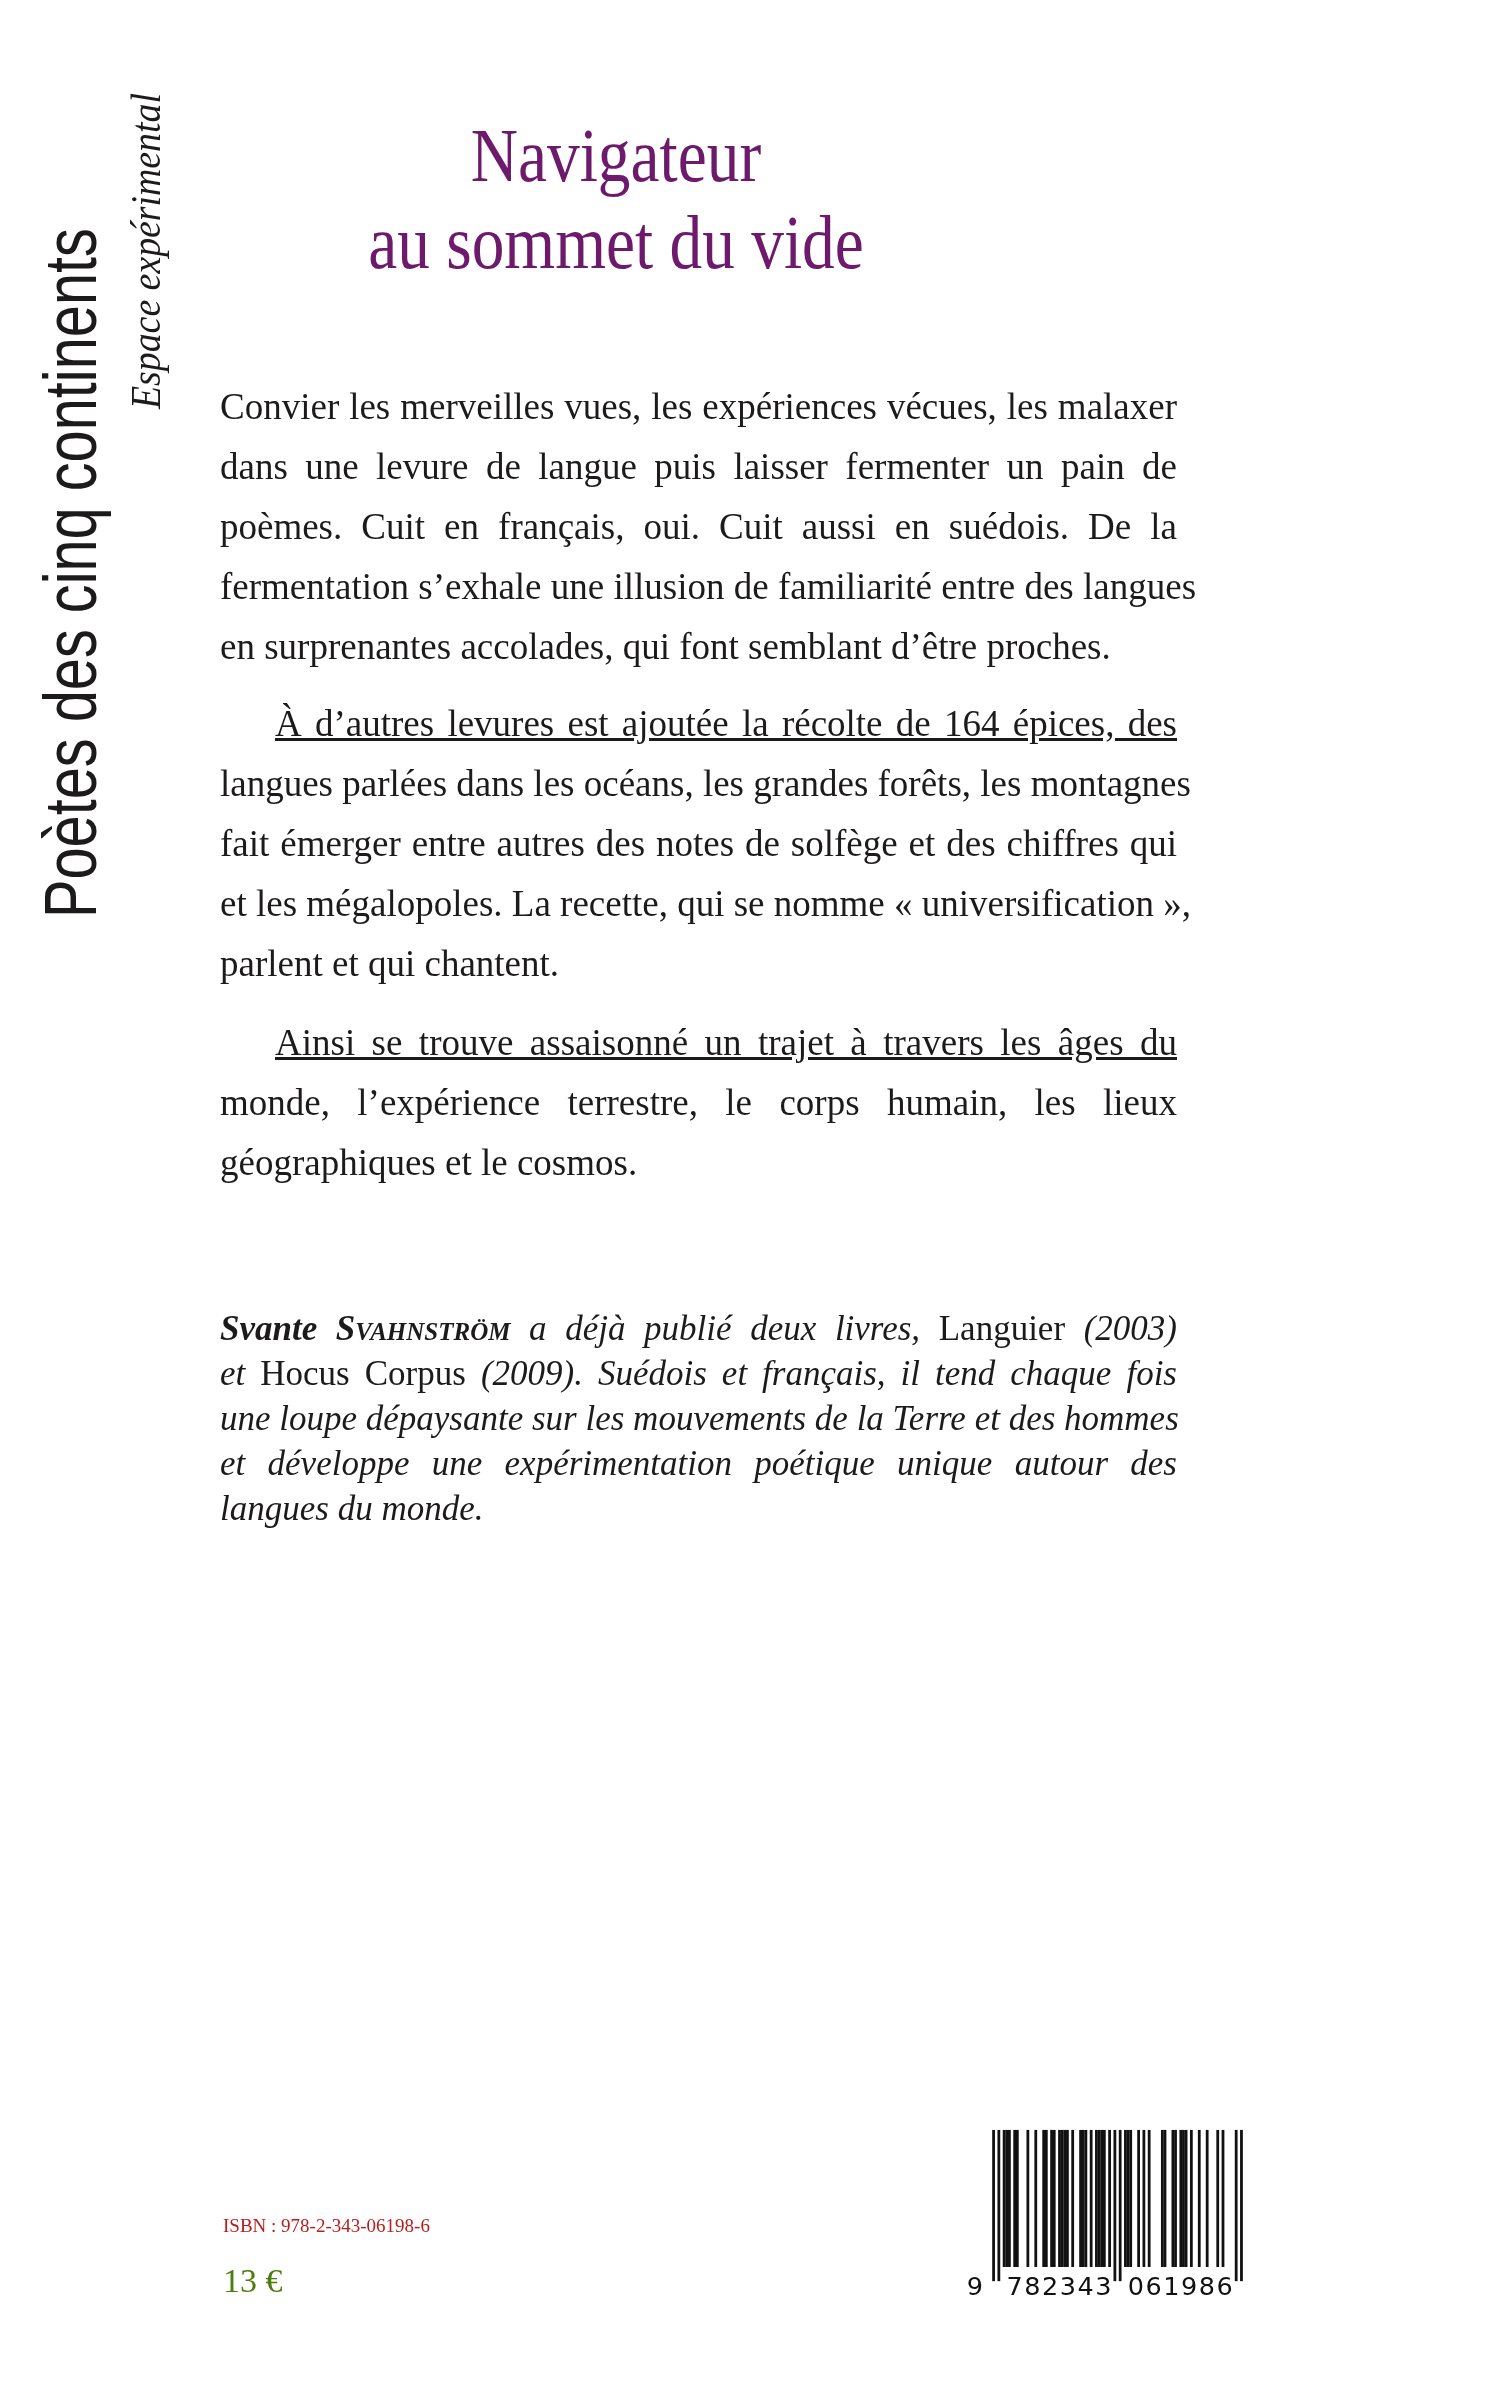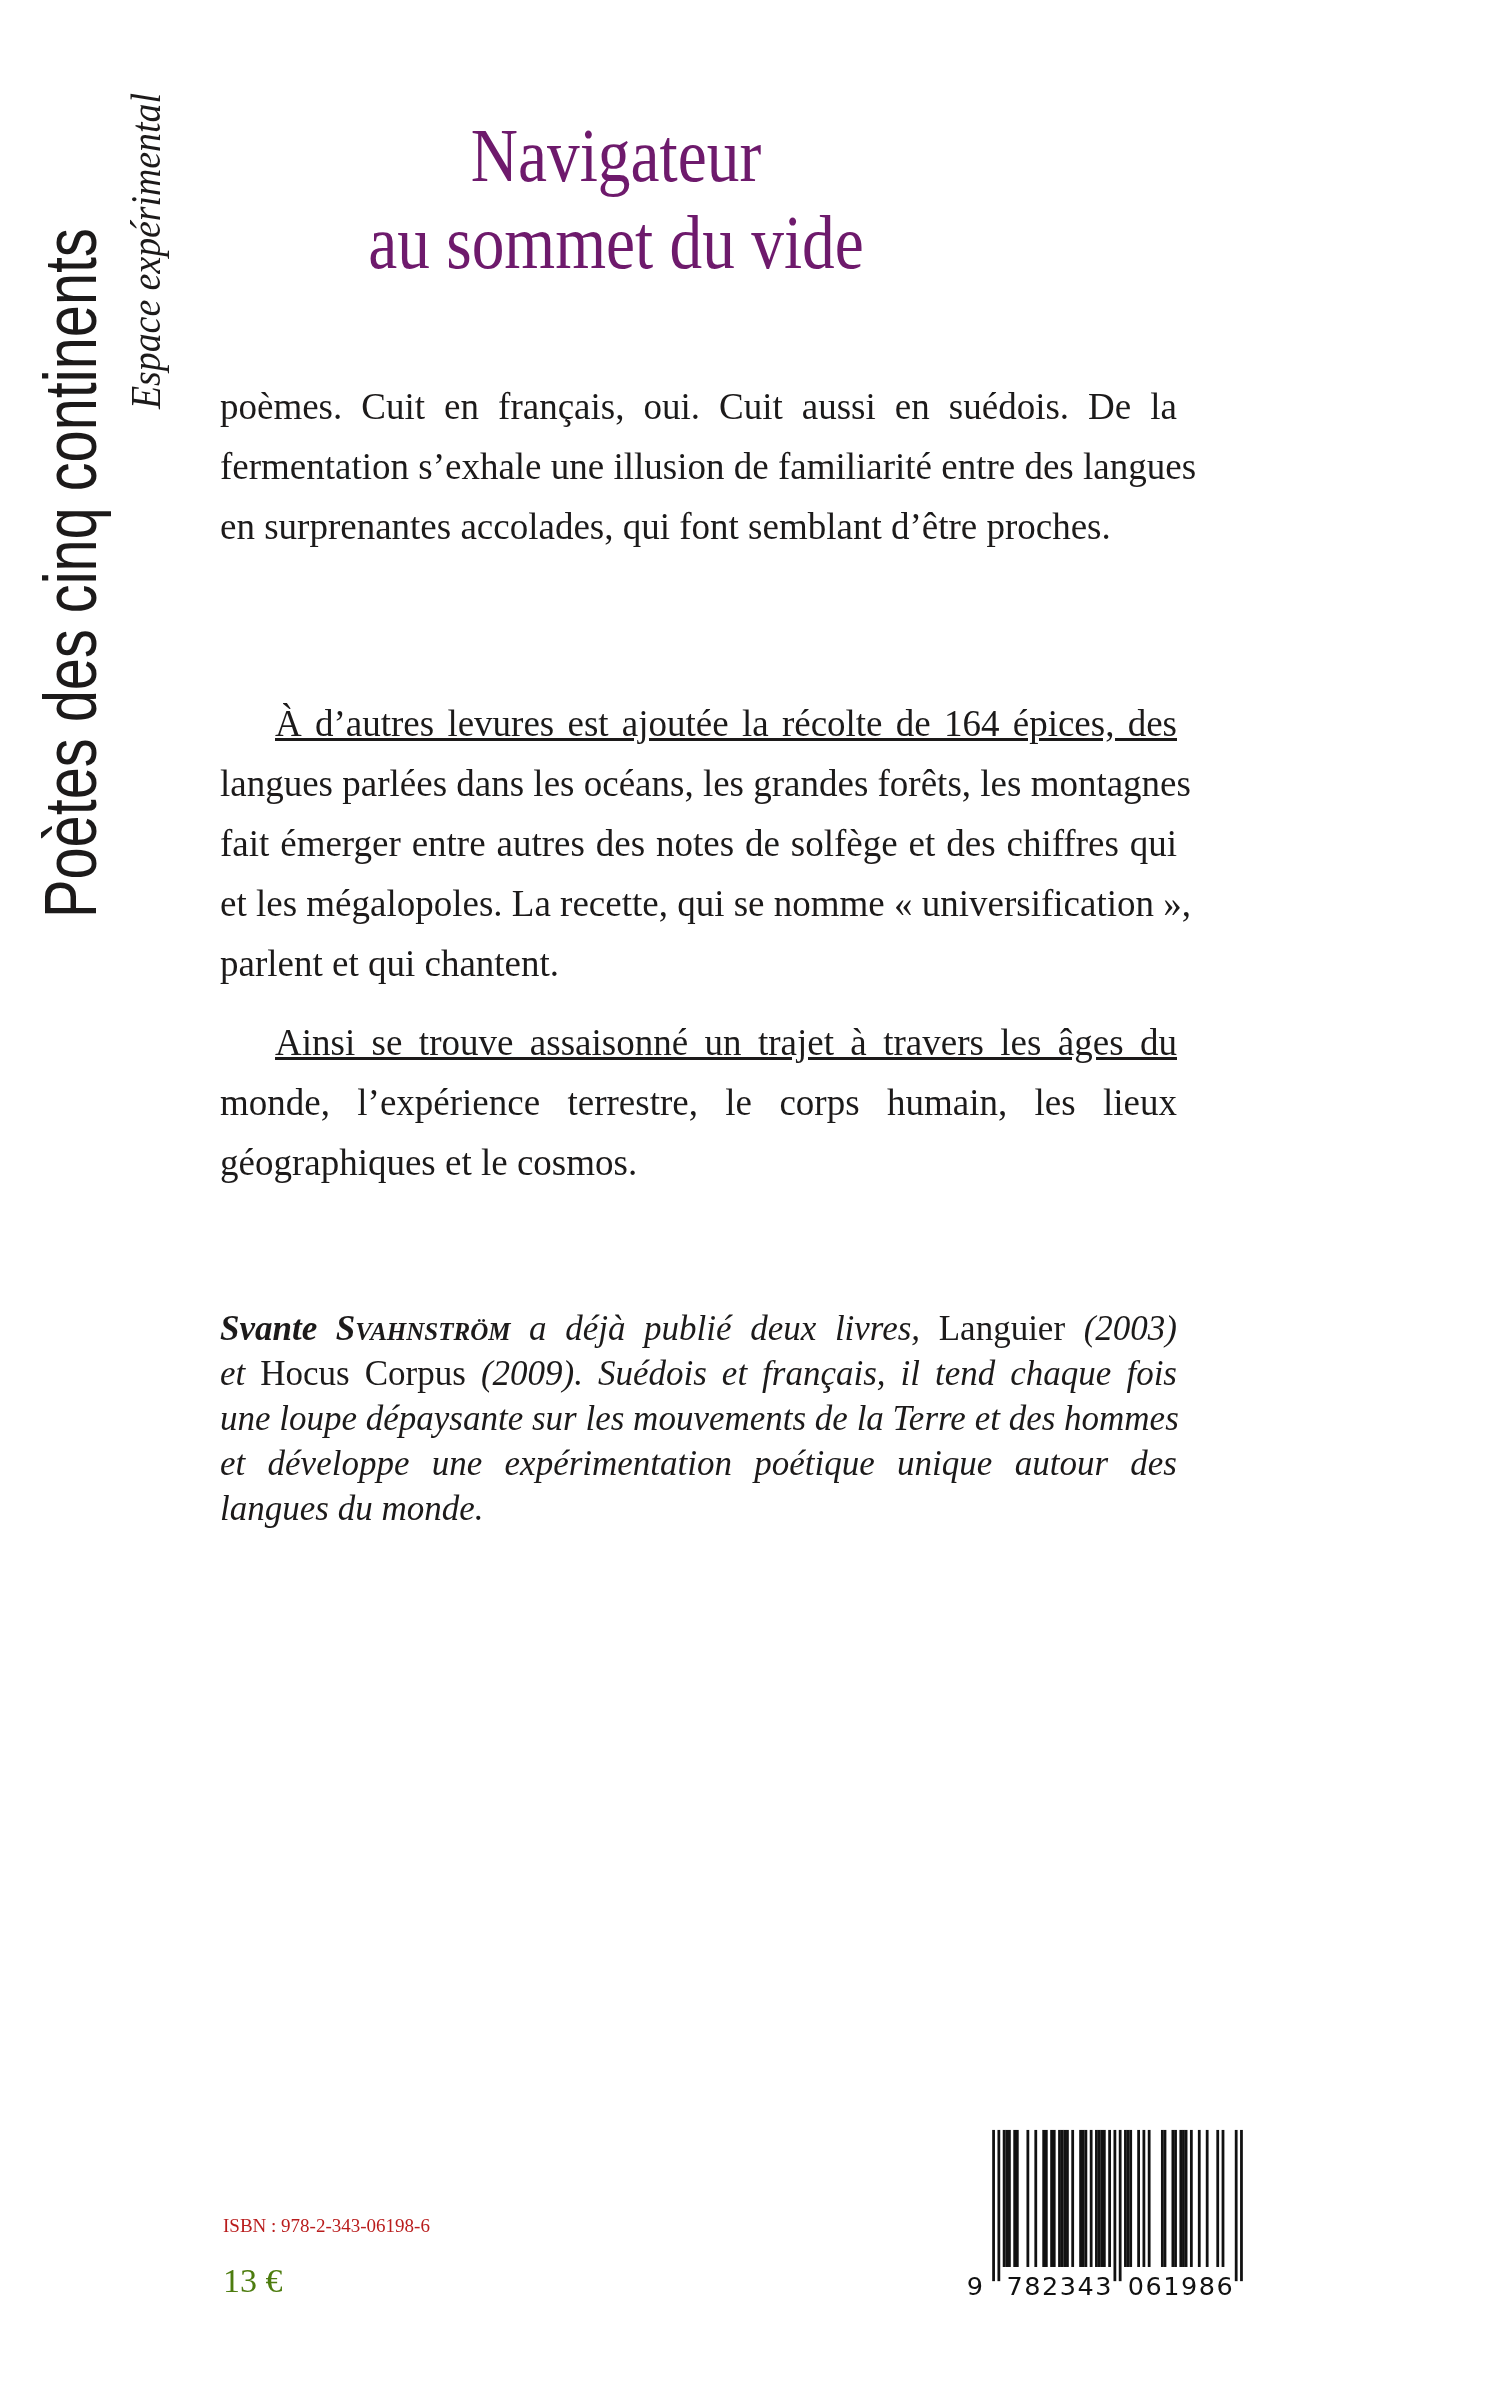--- a/index.html
+++ b/index.html
@@ -78,20 +78,22 @@
   <div class="series-sub">Espace expérimental</div>
 </div>
 
 <div>
   <div class="title-line" style="top:117px">Navigateur</div>
   <div class="title-line" style="top:204px">au sommet du vide</div>
 </div>
 
 <div>
   <div class="para" style="top:377px">
+      <div class="line">Convier les merveilles vues, les expériences vécues, les malaxer</div>
+      <div class="line">dans une levure de langue puis laisser fermenter un pain de</div>
       <div class="line">poèmes. Cuit en français, oui. Cuit aussi en suédois. De la</div>
       <div class="line">fermentation s’exhale une illusion de familiarité entre des langues</div>
       <div class="line last">en surprenantes accolades, qui font semblant d’être proches.</div>
     </div>
   <div class="para" style="top:694px">
       <div class="line indent">À d’autres levures est ajoutée la récolte de 164 épices, des</div>
       <div class="line">langues parlées dans les océans, les grandes forêts, les montagnes</div>
       <div class="line">fait émerger entre autres des notes de solfège et des chiffres qui</div>
       <div class="line">et les mégalopoles. La recette, qui se nomme « universification »,</div>
       <div class="line last">parlent et qui chantent.</div>

